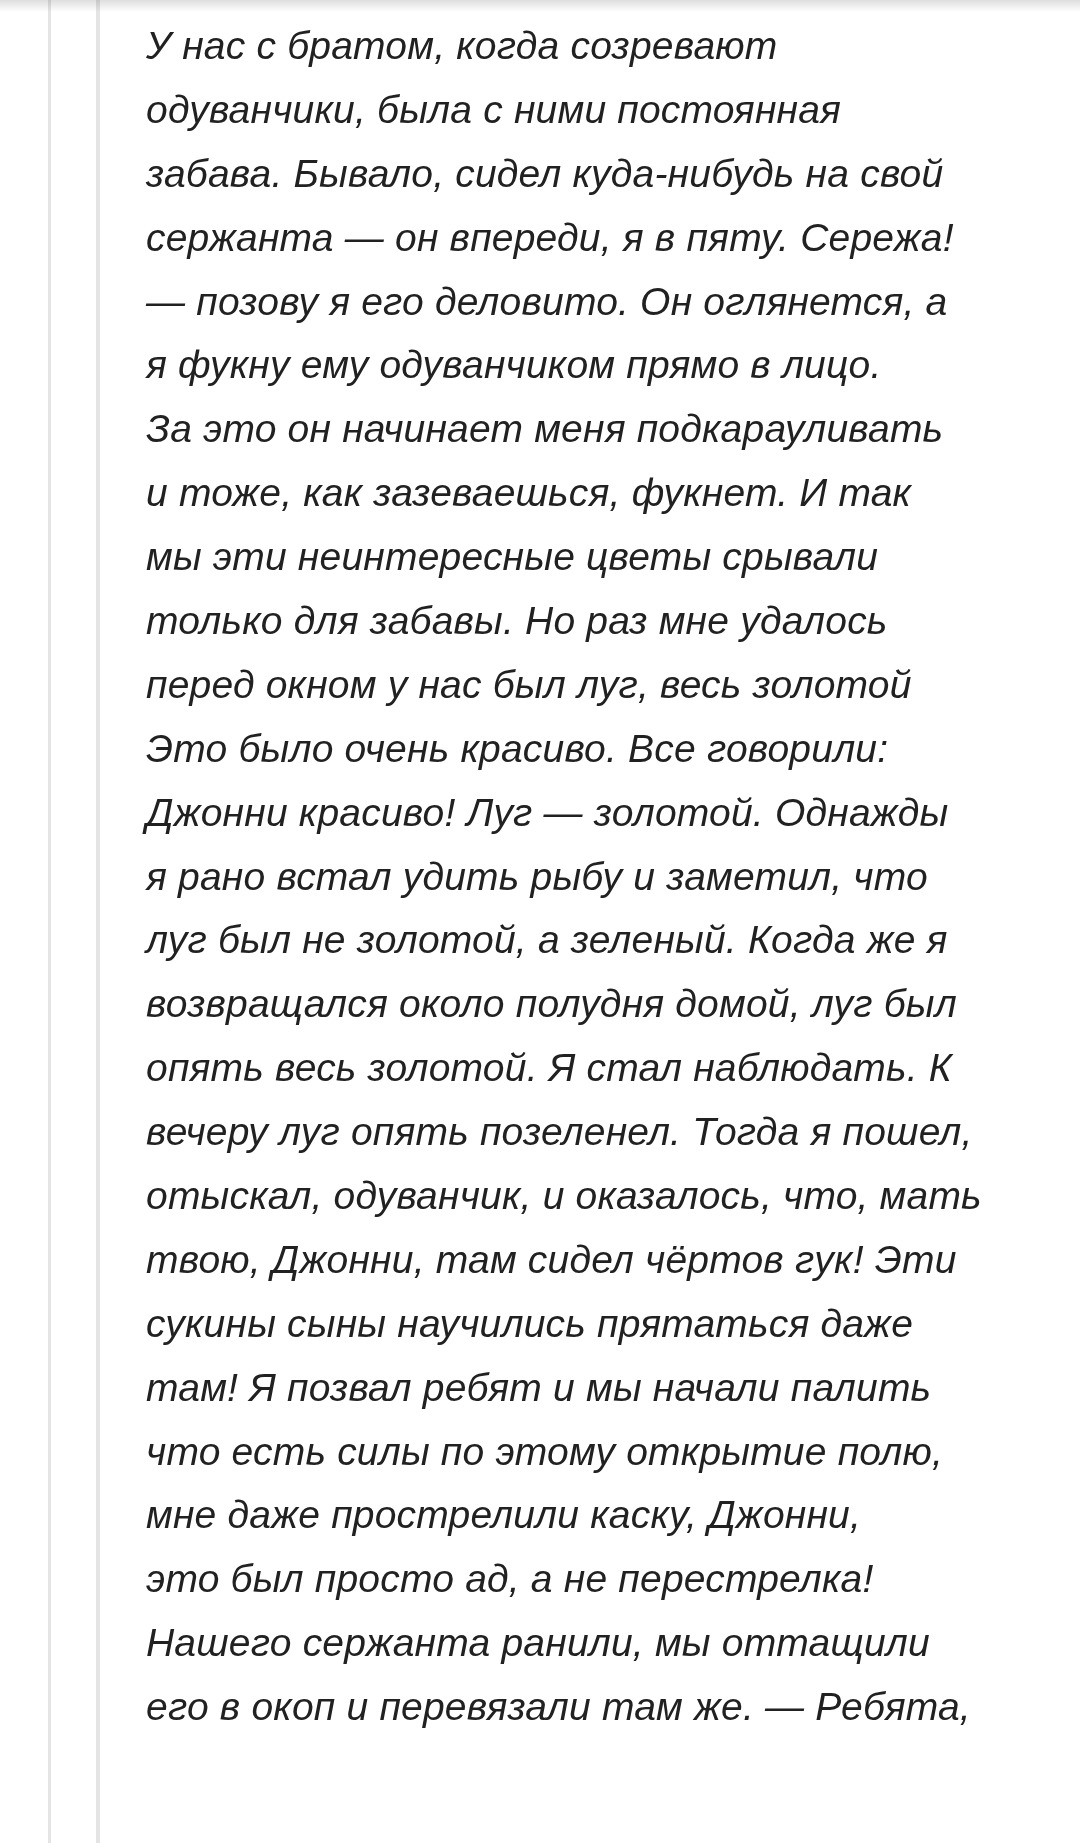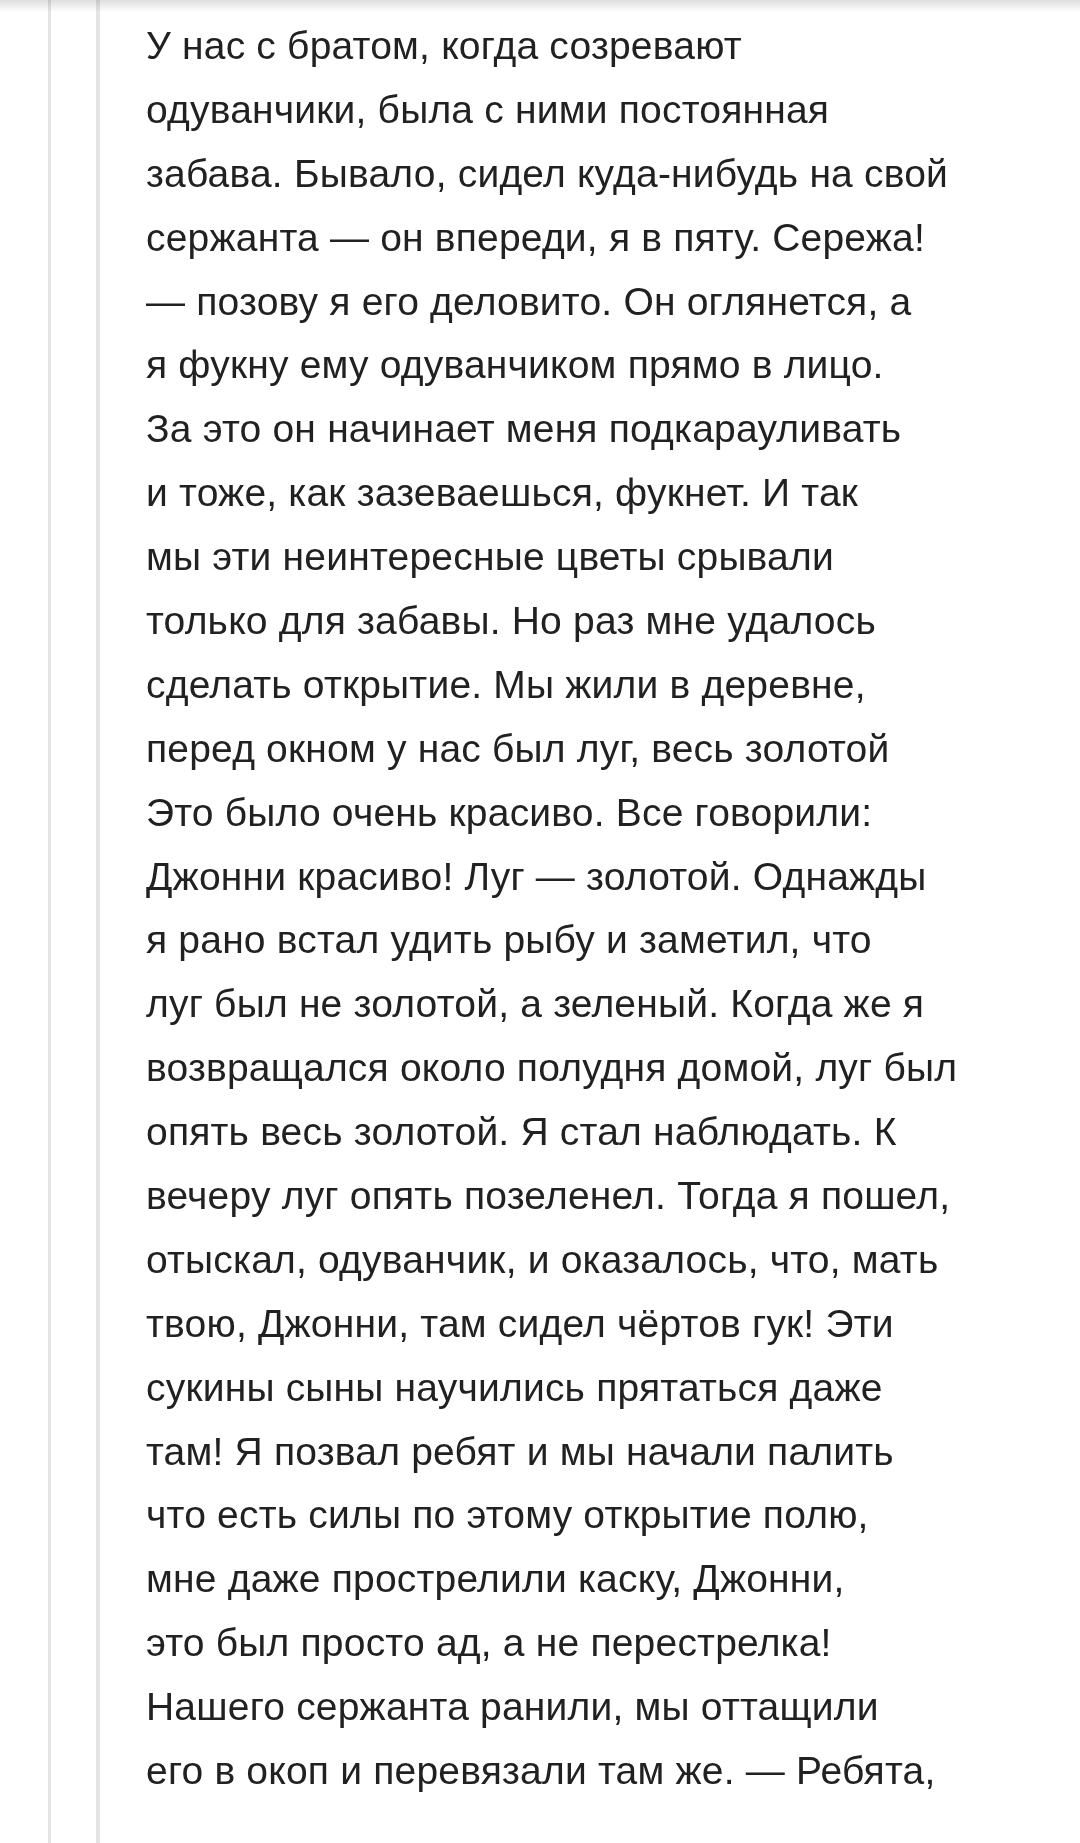--- a/index.html
+++ b/index.html
@@ -40,40 +40,40 @@
     top: 14px;
     width: 925px;
     color: #212121;
     font-size: 39px;
     line-height: 63.9px;
     letter-spacing: 0.2px;
     white-space: nowrap;
   }
   .text-line {
     height: 63.9px;
+    font-style: italic;
   }
 </style>
 </head>
 <body>
 
 <div class="depth-line first"></div>
 <div class="depth-line second"></div>
 
 <div class="post-text">
     <div class="text-line">У нас с братом, когда созревают</div>
     <div class="text-line">одуванчики, была с ними постоянная</div>
     <div class="text-line">забава. Бывало, сидел куда-нибудь на свой</div>
     <div class="text-line">сержанта — он впереди, я в пяту. Сережа!</div>
     <div class="text-line">— позову я его деловито. Он оглянется, а</div>
     <div class="text-line">я фукну ему одуванчиком прямо в лицо.</div>
     <div class="text-line">За это он начинает меня подкарауливать</div>
     <div class="text-line">и тоже, как зазеваешься, фукнет. И так</div>
     <div class="text-line">мы эти неинтересные цветы срывали</div>
     <div class="text-line">только для забавы. Но раз мне удалось</div>
-    <div class="text-line">сделать открытие. Мы жили в деревне,</div>
     <div class="text-line">перед окном у нас был луг, весь золотой</div>
     <div class="text-line">Это было очень красиво. Все говорили:</div>
     <div class="text-line">Джонни красиво! Луг — золотой. Однажды</div>
     <div class="text-line">я рано встал удить рыбу и заметил, что</div>
     <div class="text-line">луг был не золотой, а зеленый. Когда же я</div>
     <div class="text-line">возвращался около полудня домой, луг был</div>
     <div class="text-line">опять весь золотой. Я стал наблюдать. К</div>
     <div class="text-line">вечеру луг опять позеленел. Тогда я пошел,</div>
     <div class="text-line">отыскал, одуванчик, и оказалось, что, мать</div>
     <div class="text-line">твою, Джонни, там сидел чёртов гук! Эти</div>

